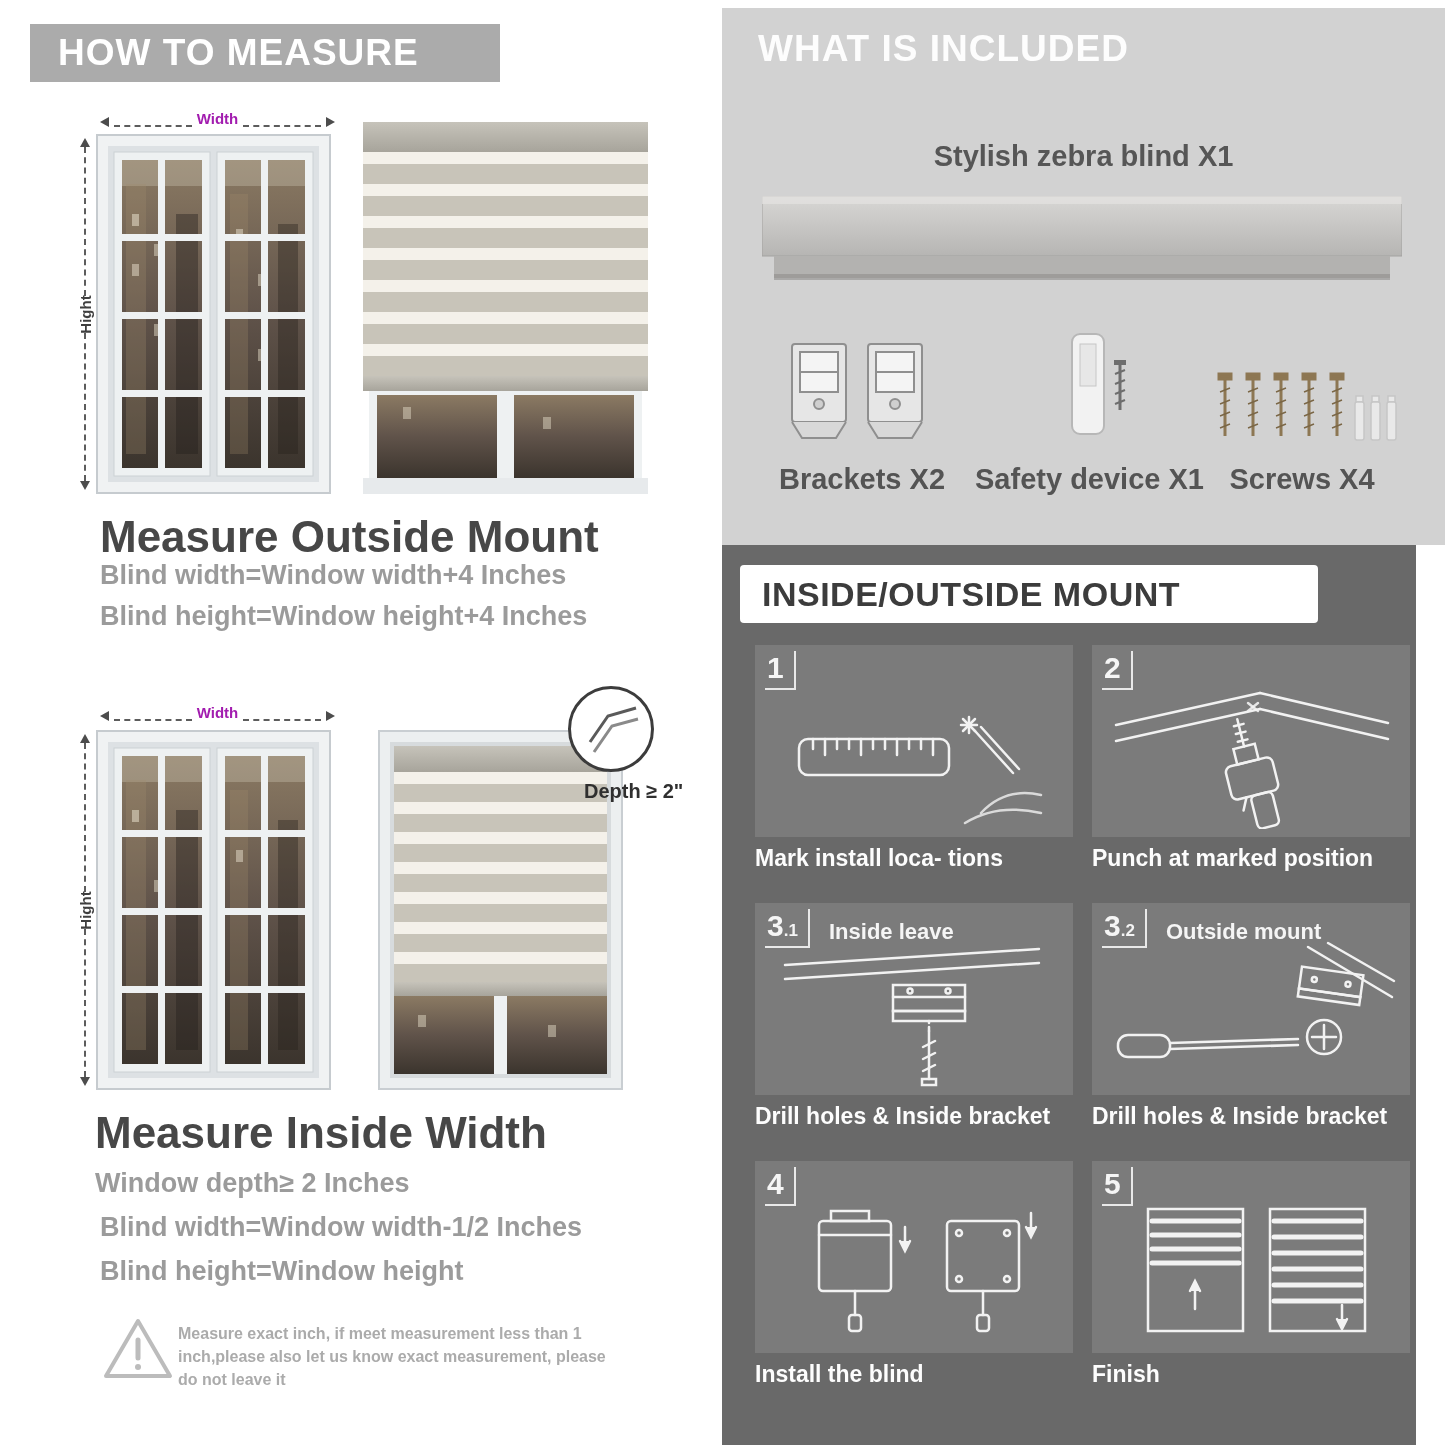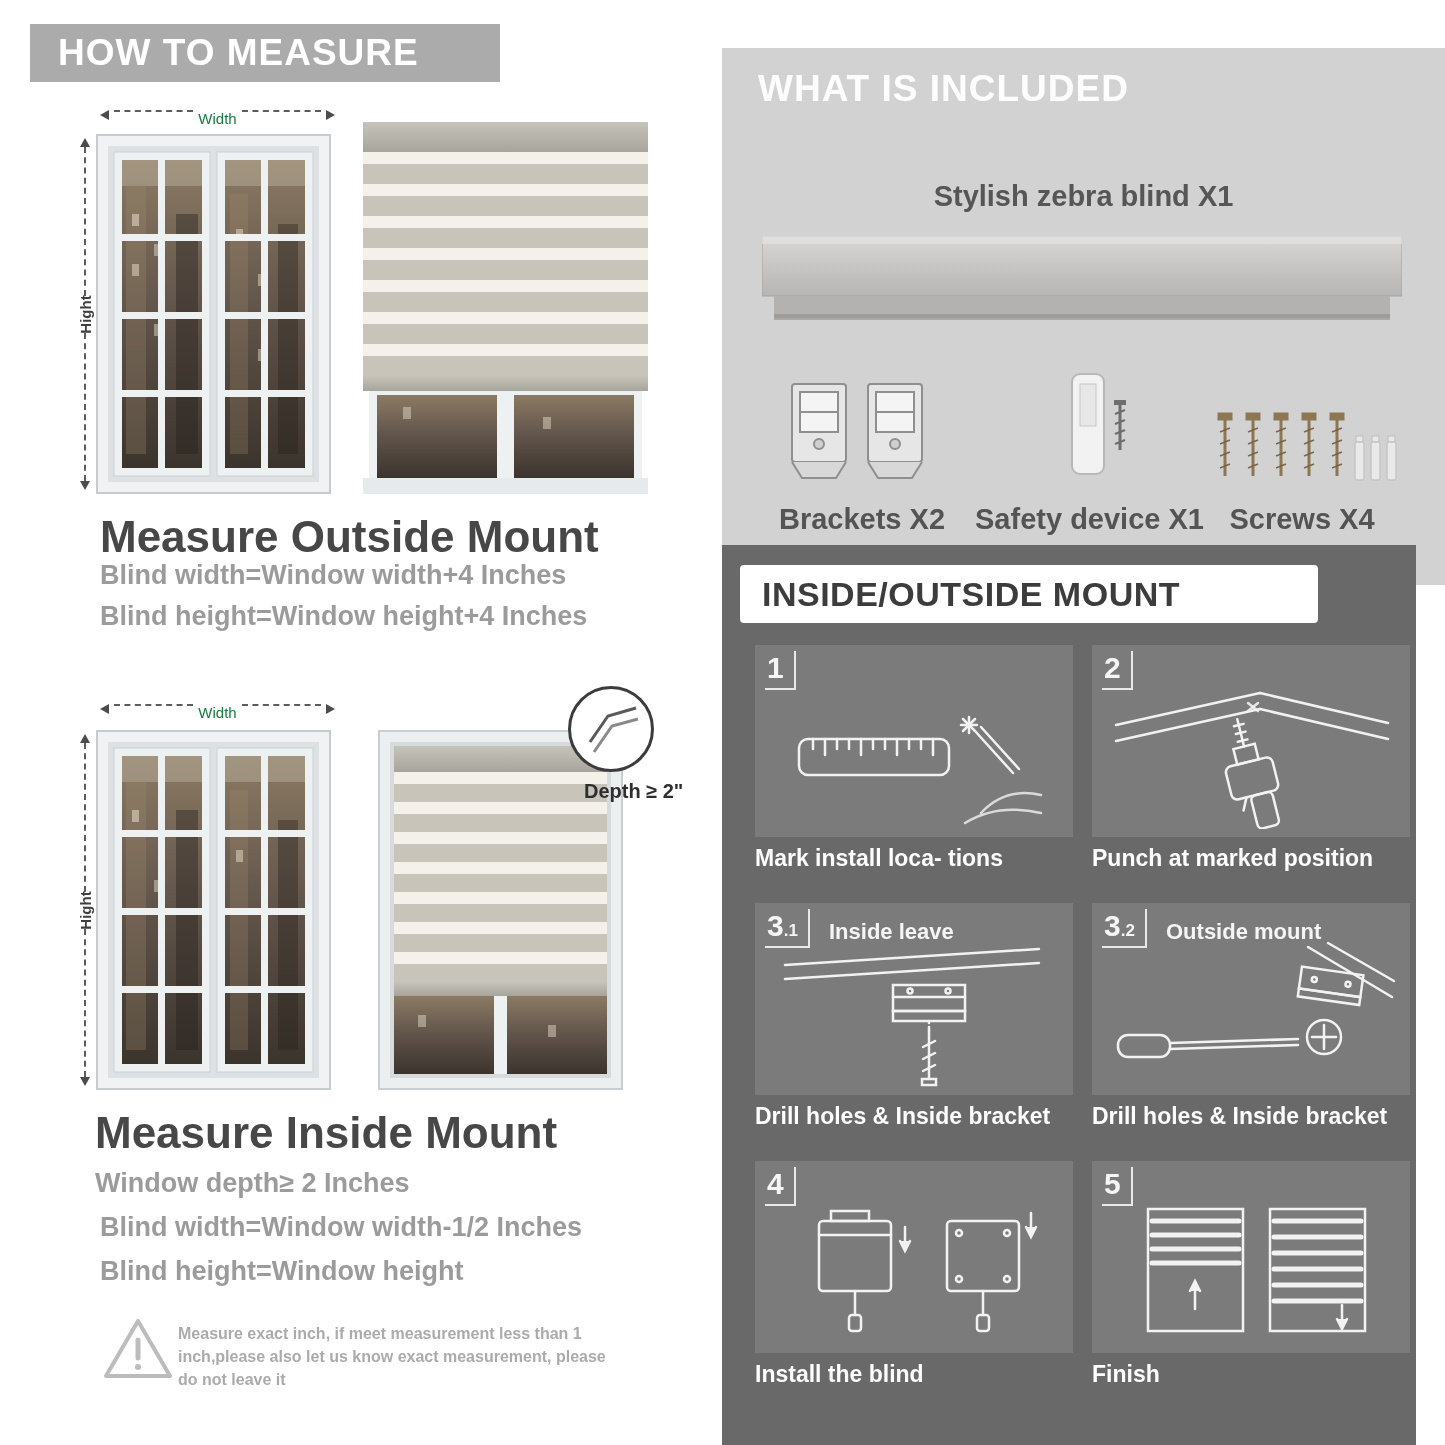--- a/index.html
+++ b/index.html
@@ -7,41 +7,41 @@
           font-family:"Liberation Sans", sans-serif;}
   .abs{position:absolute;}
 
   
   .banner{left:30px;top:24px;width:470px;height:58px;background:#ababab;color:#fff;
           font-size:37px;font-weight:bold;letter-spacing:1px;display:flex;align-items:center;
           padding-left:28px;box-sizing:border-box;}
   .h-measure{font-size:44px;font-weight:bold;color:#474747;}
   .m-line{font-size:27px;font-weight:bold;color:#9b9b9b;}
 
-  .harrow{display:flex;align-items:flex-start;gap:5px;color:#15803d;font-weight:normal;font-size:15px;}
+  .harrow{display:flex;align-items:flex-end;gap:5px;color:#a21caf;font-weight:bold;font-size:15px;}
   .harrow .line{flex:1;border-top:2px dashed #5c5c5c;height:0;}
   .harrow .ah{width:0;height:0;border-top:5px solid transparent;border-bottom:5px solid transparent;}
   .harrow .ah.l{border-right:9px solid #4c4c4c;}
   .harrow .ah.r{border-left:9px solid #4c4c4c;}
 
   .varrow{display:flex;flex-direction:column;align-items:center;color:#3f3f3f;font-weight:bold;font-size:15px;}
   .varrow .line{flex:1;border-left:2px dashed #5c5c5c;width:0;}
   .varrow .ah{width:0;height:0;border-left:5px solid transparent;border-right:5px solid transparent;}
   .varrow .ah.t{border-bottom:9px solid #4c4c4c;}
   .varrow .ah.b{border-top:9px solid #4c4c4c;}
   .varrow .vlabel{transform:rotate(-90deg);white-space:nowrap;margin:10px 0;}
 
   .depth-circle{width:86px;height:86px;border-radius:50%;background:#fff;border:3px solid #3c3c3c;
                 box-sizing:border-box;display:flex;align-items:center;justify-content:center;}
   .depth-label{font-size:20px;font-weight:bold;color:#2f2f2f;}
 
   .warn-text{width:450px;font-size:16px;font-weight:bold;color:#ababab;line-height:1.45;}
 
   
-  .included-panel{left:722px;top:8px;width:723px;height:537px;background:#d2d2d2;margin-top:40px;}
+  .included-panel{left:722px;top:8px;width:723px;height:537px;background:#d2d2d2;}
   .included-title{left:36px;top:20px;font-size:37px;font-weight:bold;color:#fdfdfd;letter-spacing:1px;}
   .blind-label{left:0;top:132px;width:100%;text-align:center;font-size:29px;font-weight:bold;color:#565656;}
   .item-label{top:455px;font-size:29px;font-weight:bold;color:#545454;text-align:center;}
 
   .dark-panel{left:722px;top:545px;width:694px;height:900px;background:#696969;}
   .mount-banner{left:18px;top:20px;width:578px;height:58px;background:#fff;border-radius:4px;
                 display:flex;align-items:center;padding-left:22px;box-sizing:border-box;
                 font-size:34px;font-weight:bold;color:#3c3c3c;letter-spacing:0.5px;}
   .step-panel{width:318px;height:192px;background:#7b7b7b;}
   .step-num{position:absolute;top:6px;left:10px;color:#f5f5f5;font-weight:bold;font-size:30px;
@@ -207,21 +207,21 @@
   </svg>
 
   <div class="abs depth-circle" style="left:568px;top:686px">
     <svg width="66" height="66" viewBox="0 0 66 66">
       <path d="M12,46 L30,20 L58,12" fill="none" stroke="#5a5a5a" stroke-width="3"></path>
       <path d="M16,56 L34,30 L60,23" fill="none" stroke="#8a8a8a" stroke-width="3"></path>
     </svg>
   </div>
   <div class="abs depth-label" style="left:584px;top:780px">Depth ≥ 2"</div>
 
-  <div class="abs h-measure" style="left:95px;top:1108px">Measure Inside Mount</div>
+  <div class="abs h-measure" style="left:95px;top:1108px">Measure Inside Width</div>
   <div class="abs m-line" style="left:95px;top:1168px">Window depth≥ 2 Inches</div>
   <div class="abs m-line" style="left:100px;top:1212px">Blind width=Window width-1/2 Inches</div>
   <div class="abs m-line" style="left:100px;top:1256px">Blind height=Window height</div>
 
   <svg class="abs" style="left:103px;top:1316px" width="70" height="66" viewBox="0 0 70 66">
     <polygon points="35,5 67,60 3,60" fill="none" stroke="#bcbcbc" stroke-width="4" stroke-linejoin="round"></polygon>
     <line x1="35" y1="24" x2="35" y2="42" stroke="#bcbcbc" stroke-width="5" stroke-linecap="round"></line>
     <circle cx="35" cy="51" r="3" fill="#bcbcbc"></circle>
   </svg>
   <div class="abs warn-text" style="left:178px;top:1322px">Measure exact inch, if meet measurement less than 1 inch,please also let us know exact measurement, please do not leave it</div>

